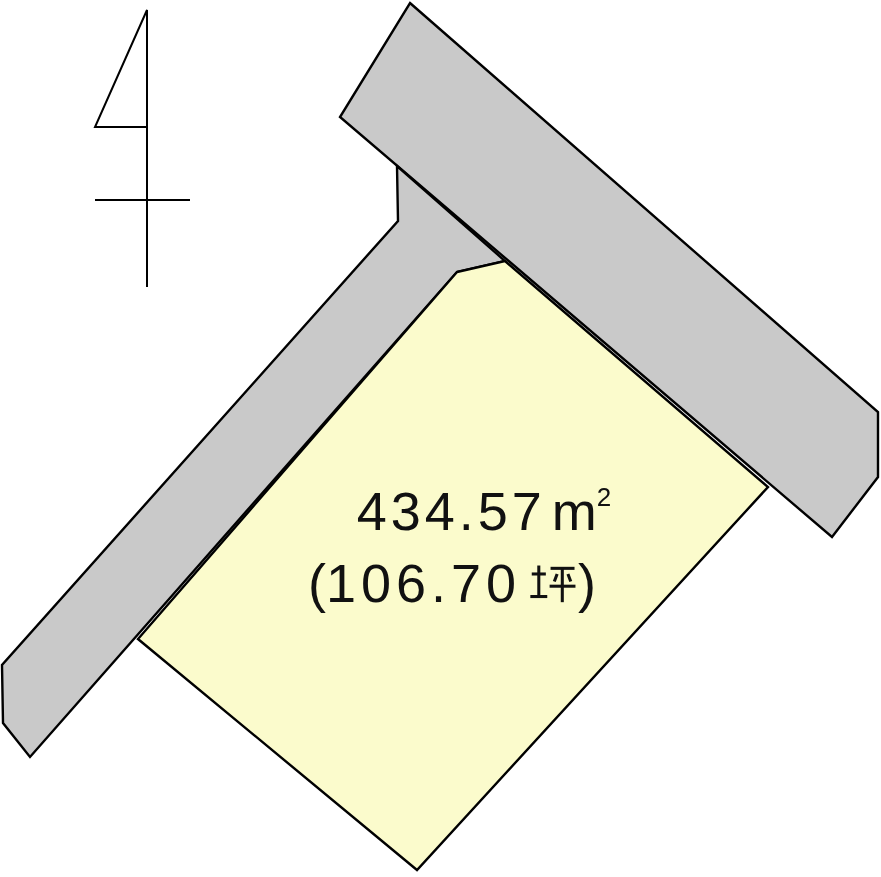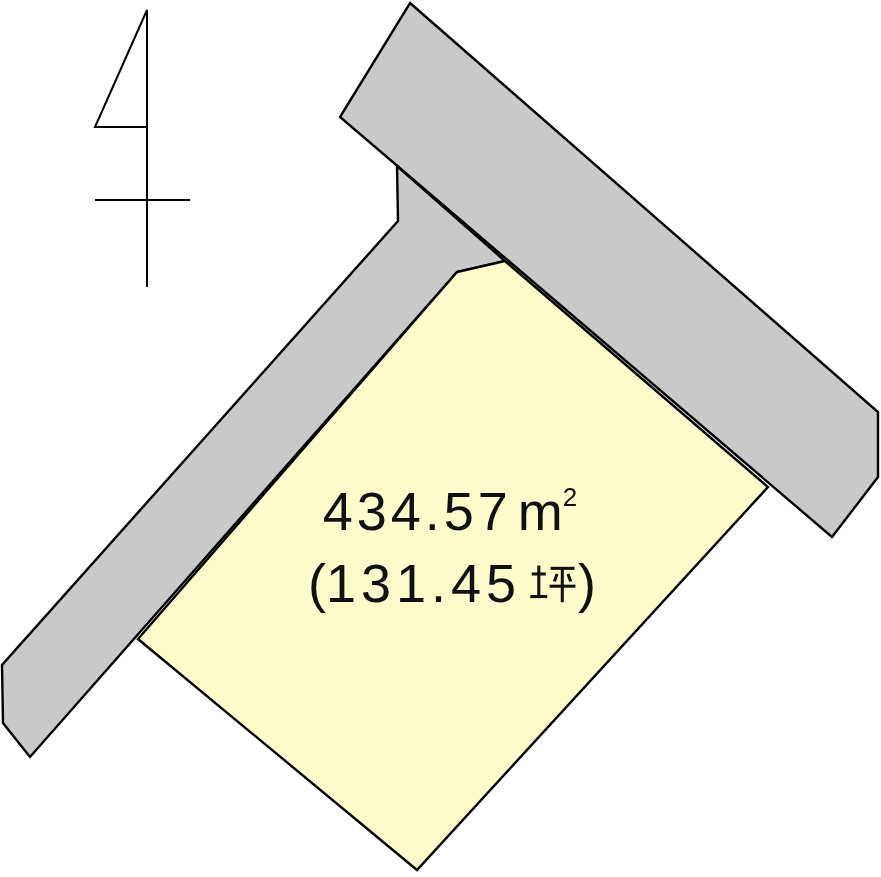--- a/index.html
+++ b/index.html
@@ -15,21 +15,21 @@
   .area-label-line {
     position: absolute;
     transform: translateX(-50%);
     white-space: nowrap;
     color: #111111;
     font-size: 54px;
     font-weight: 500;
     letter-spacing: 4px;
     line-height: 1;
   }
-  .line1 { left: 450px; top: 484px; }
+  .line1 { left: 484px; top: 484px; }
   .line2 { left: 452px; top: 556px; letter-spacing: 5px; }
   .unit-base { margin-left: 6px; letter-spacing: 0; }
   .unit-exp {
     font-size: 26px;
     vertical-align: 24px;
     letter-spacing: 0;
   }
   .paren { letter-spacing: 0; }
   svg.tsubo-glyph {
     width: 47px;
@@ -57,21 +57,21 @@
       <polygon points="147,10 95,127 147,127" fill="#ffffff"></polygon>
       <line x1="95" y1="200" x2="190" y2="200"></line>
     </g>
   </svg>
 
   <div class="area-label-line line1">
     <span>434.57</span><span class="unit-base">m</span><span class="unit-exp">2</span>
   </div>
 
   <div class="area-label-line line2">
-    <span class="paren">(</span><span>131.45</span><svg class="tsubo-glyph" viewBox="0 0 100 100" stroke="#111111" stroke-width="6.5" fill="none" stroke-linecap="butt">
+    <span class="paren">(</span><span>106.70</span><svg class="tsubo-glyph" viewBox="0 0 100 100" stroke="#111111" stroke-width="6.5" fill="none" stroke-linecap="butt">
 
         <line x1="6" y1="34" x2="36" y2="34"></line>
         <line x1="21" y1="16" x2="21" y2="82"></line>
         <line x1="3" y1="82" x2="39" y2="82"></line>
         <line x1="46" y1="22" x2="97" y2="22"></line>
         <line x1="60" y1="34" x2="54" y2="50"></line>
         <line x1="83" y1="34" x2="89" y2="50"></line>
         <line x1="44" y1="60" x2="99" y2="60"></line>
         <line x1="71" y1="22" x2="71" y2="94"></line>
     </svg><span class="paren">)</span>

